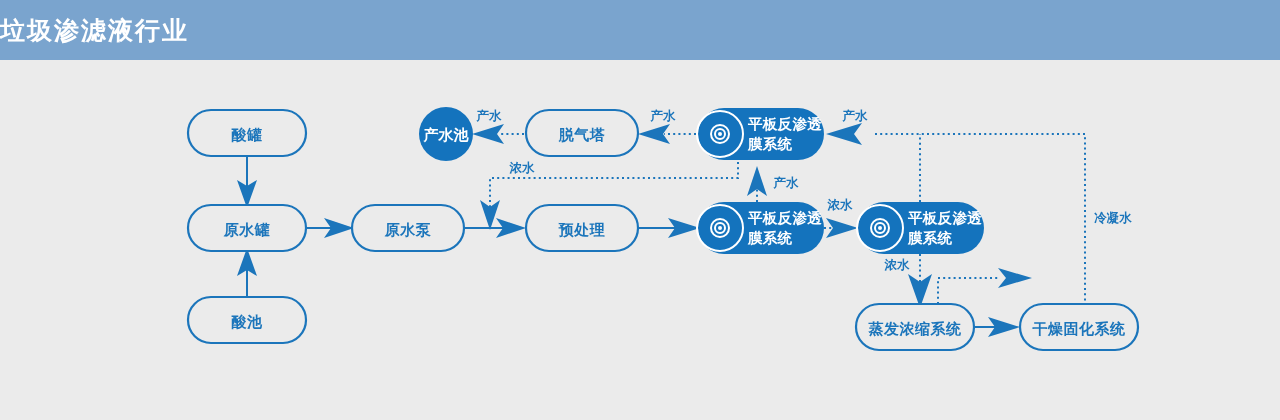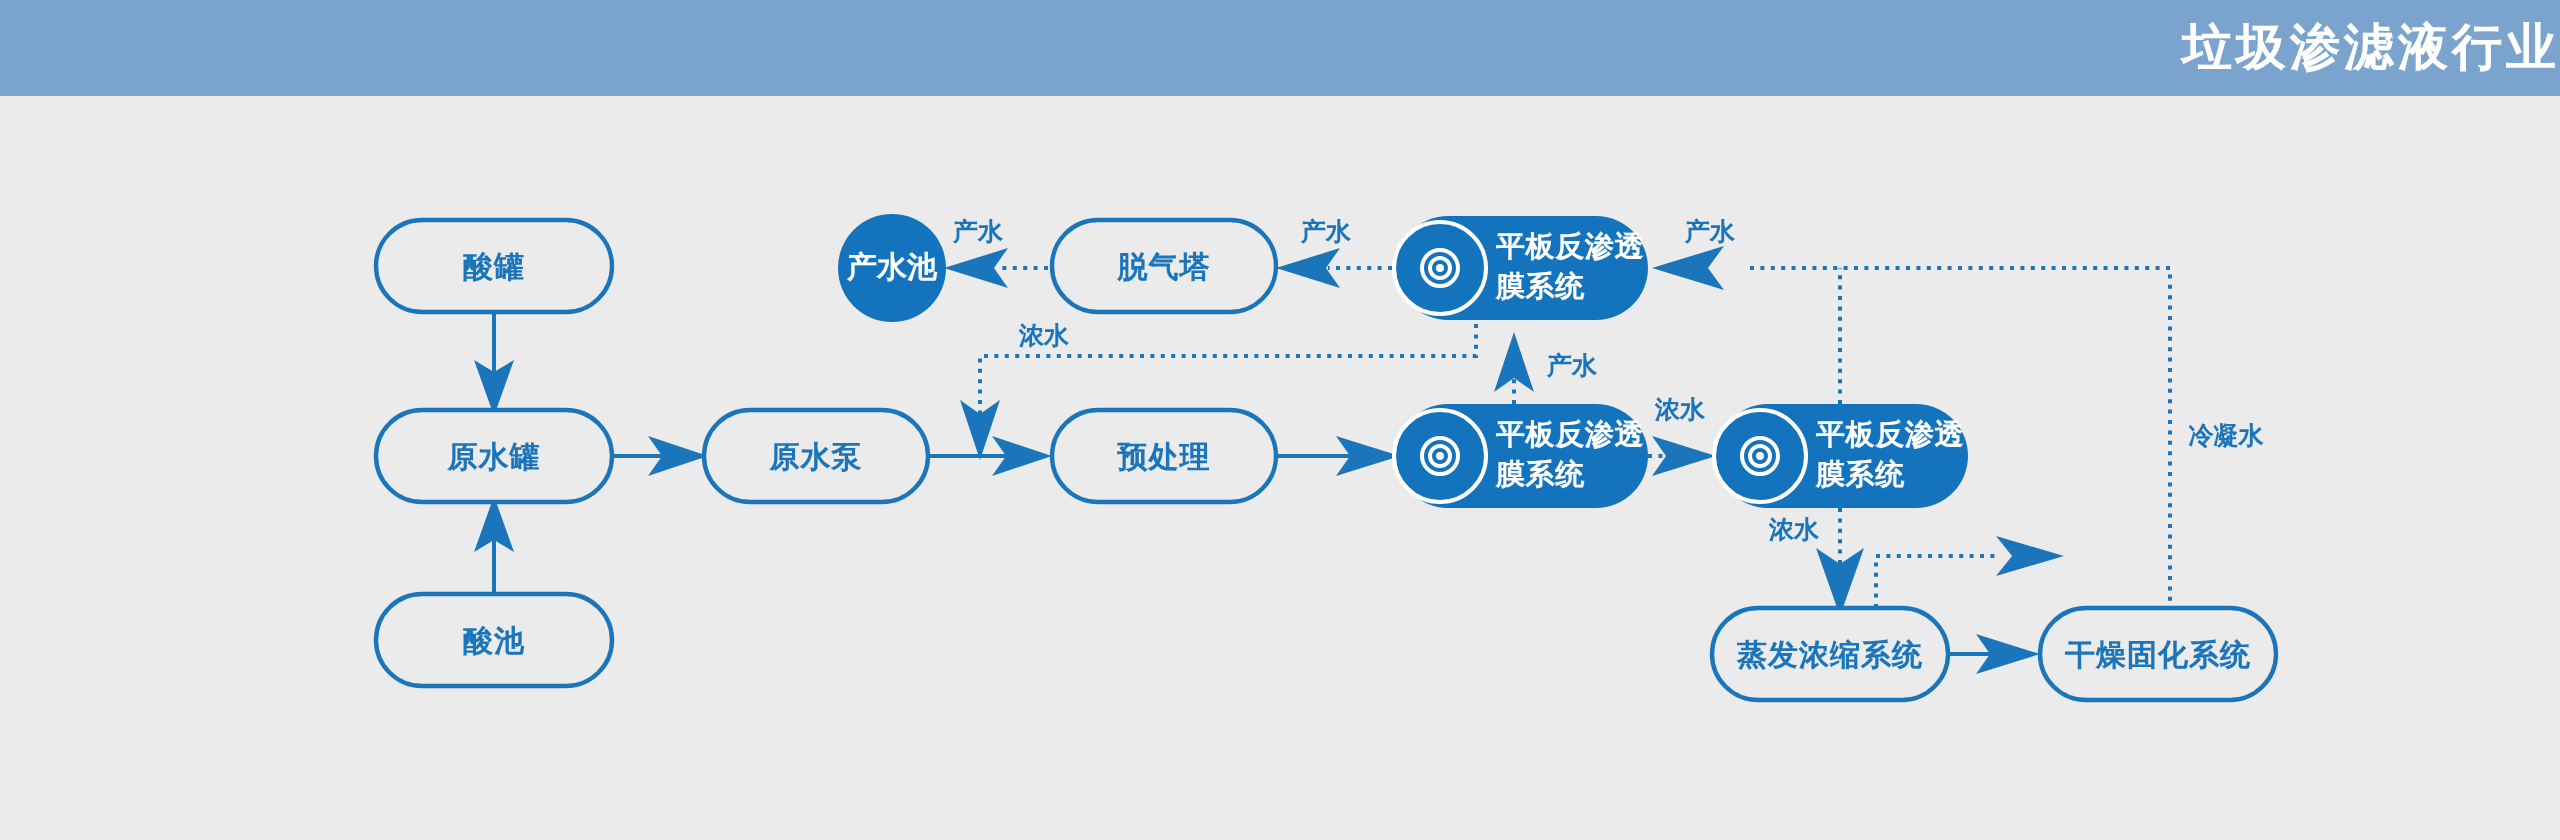--- a/index.html
+++ b/index.html
@@ -16,25 +16,25 @@
   .page {
     position: relative;
     width: 1280px;
     height: 420px;
     background: #ebebeb;
   }
   .header-bar {
     position: absolute;
     left: 0; top: 0;
     width: 1280px;
-    height: 48px;
+    height: 60px;
     background: #7aa4ce;
     display: flex;
     align-items: center;
-    justify-content: flex-end;
+    justify-content: flex-start;
   }
   .header-title {
     color: #ffffff;
     font-size: 25px;
     font-weight: bold;
     letter-spacing: 2px;
     line-height: 52px;
   }
   .diagram-wrap {
     position: absolute;

